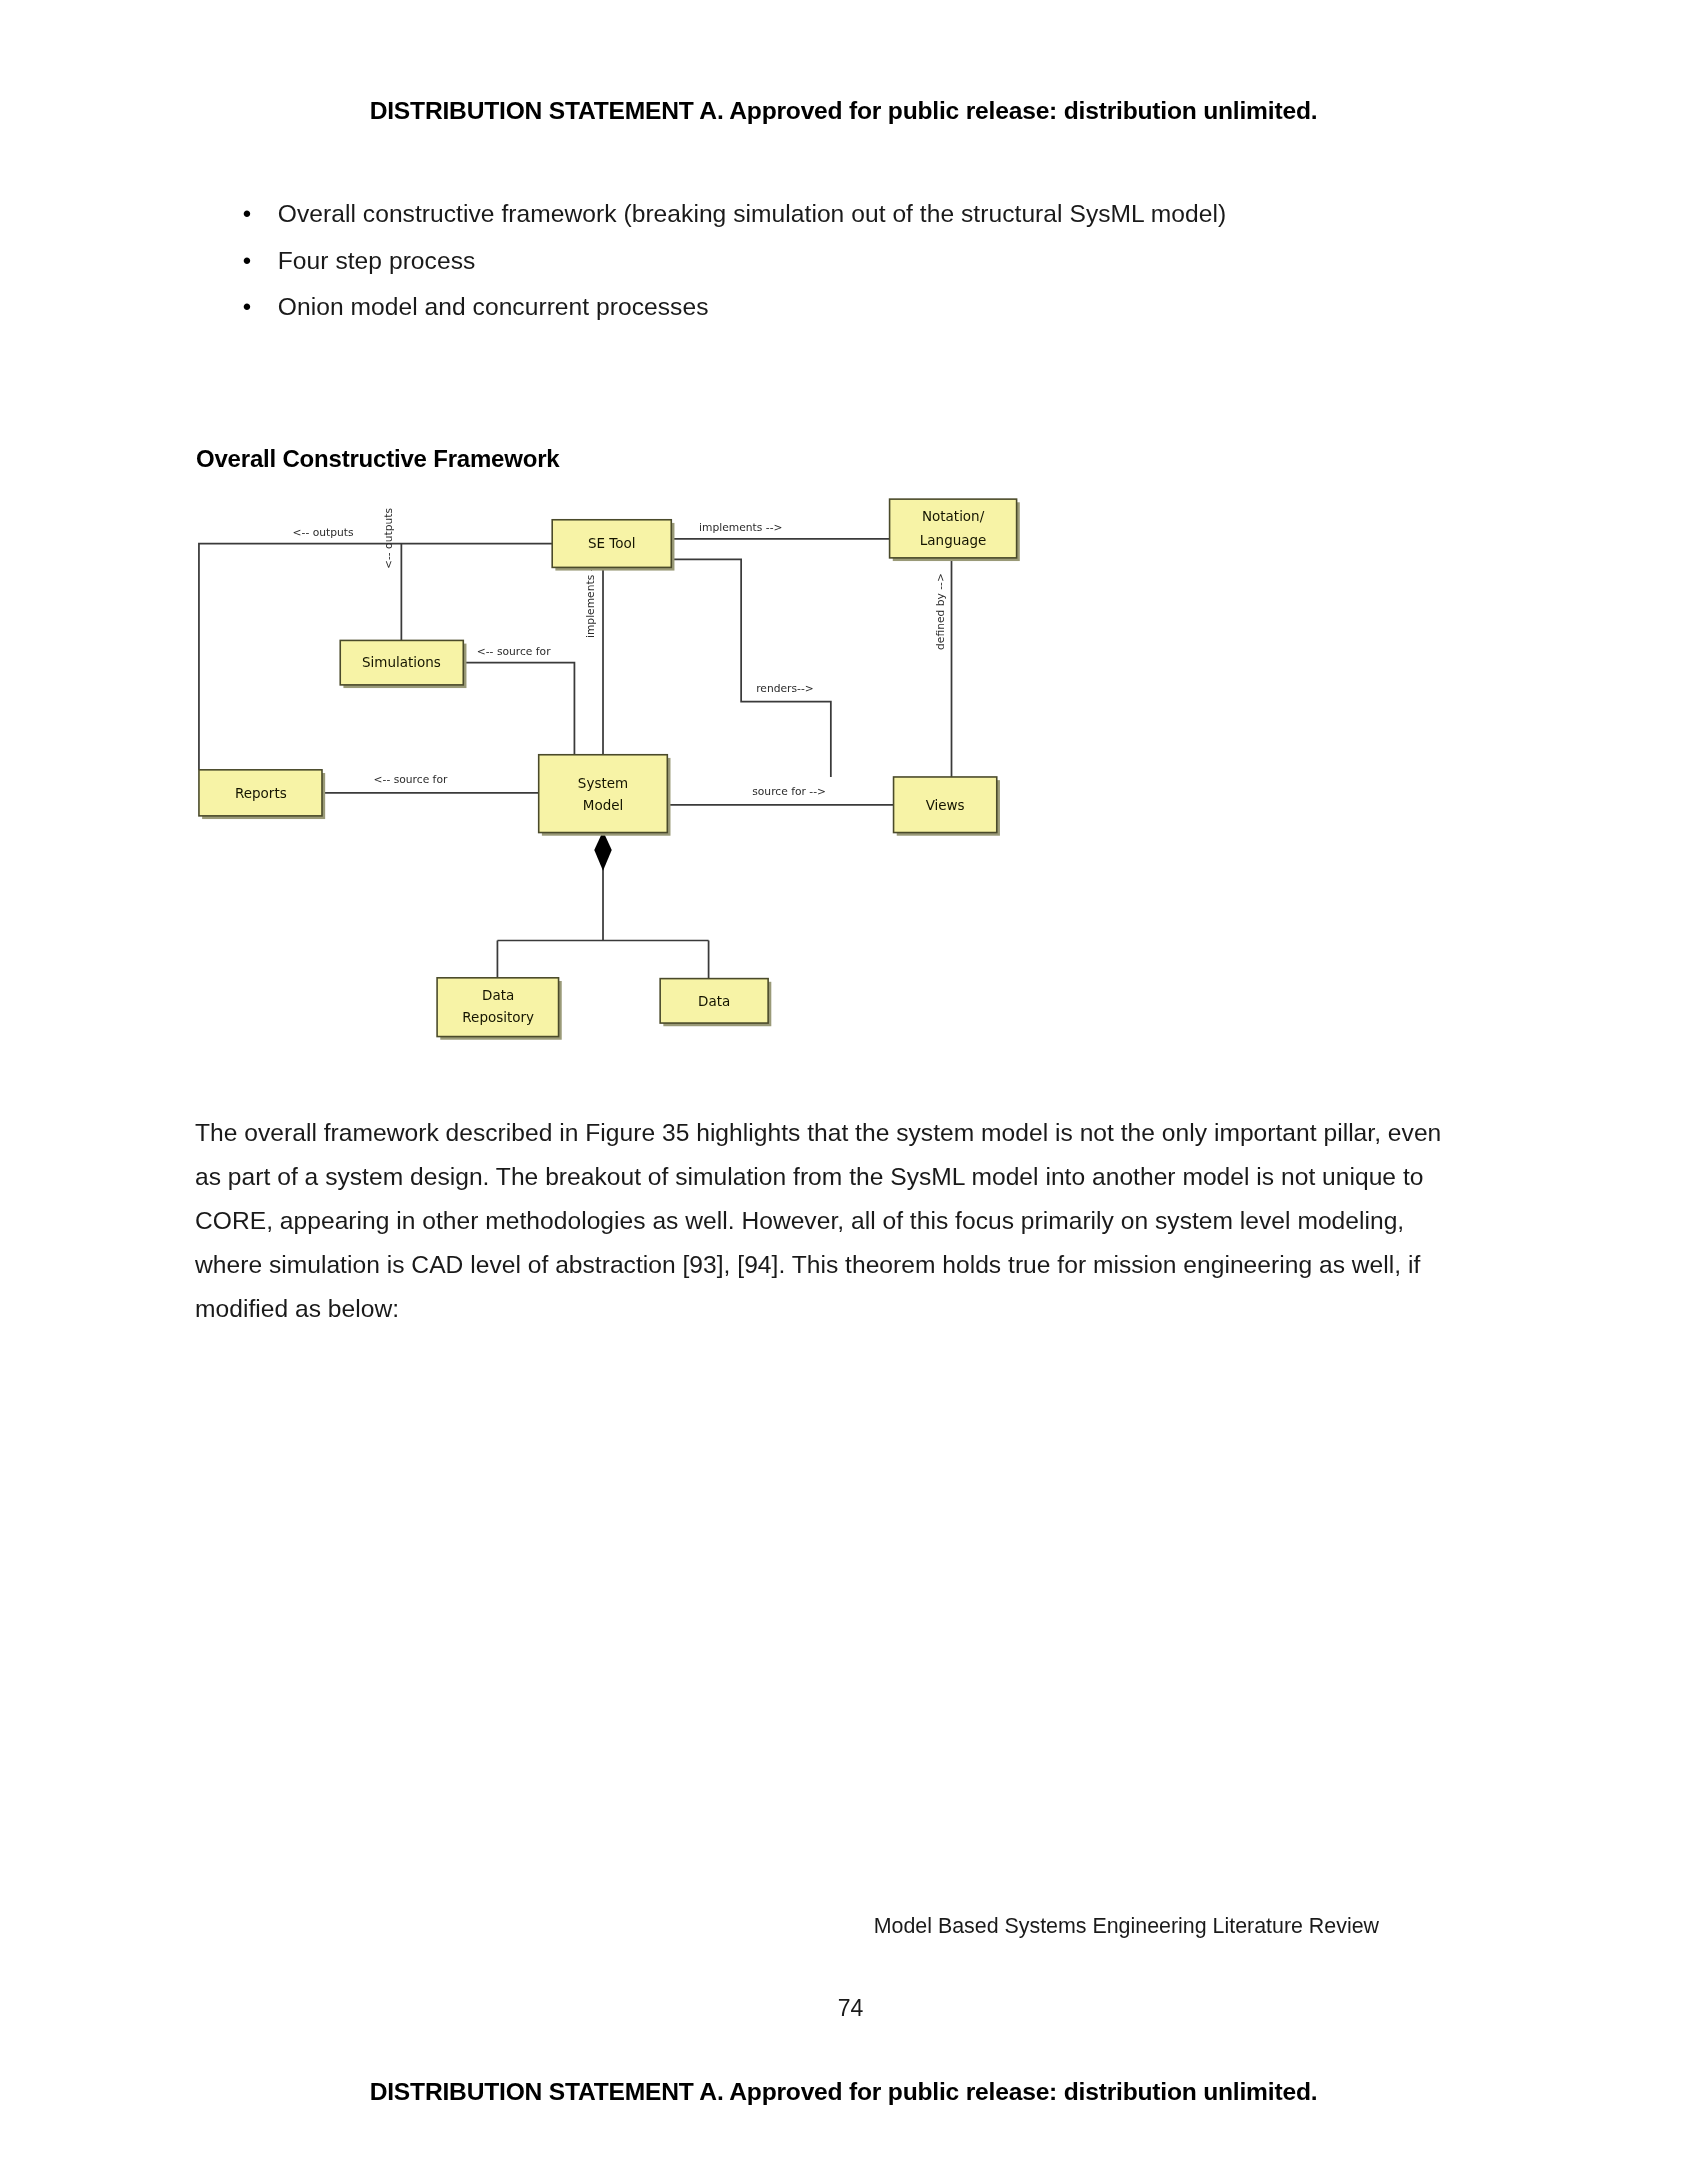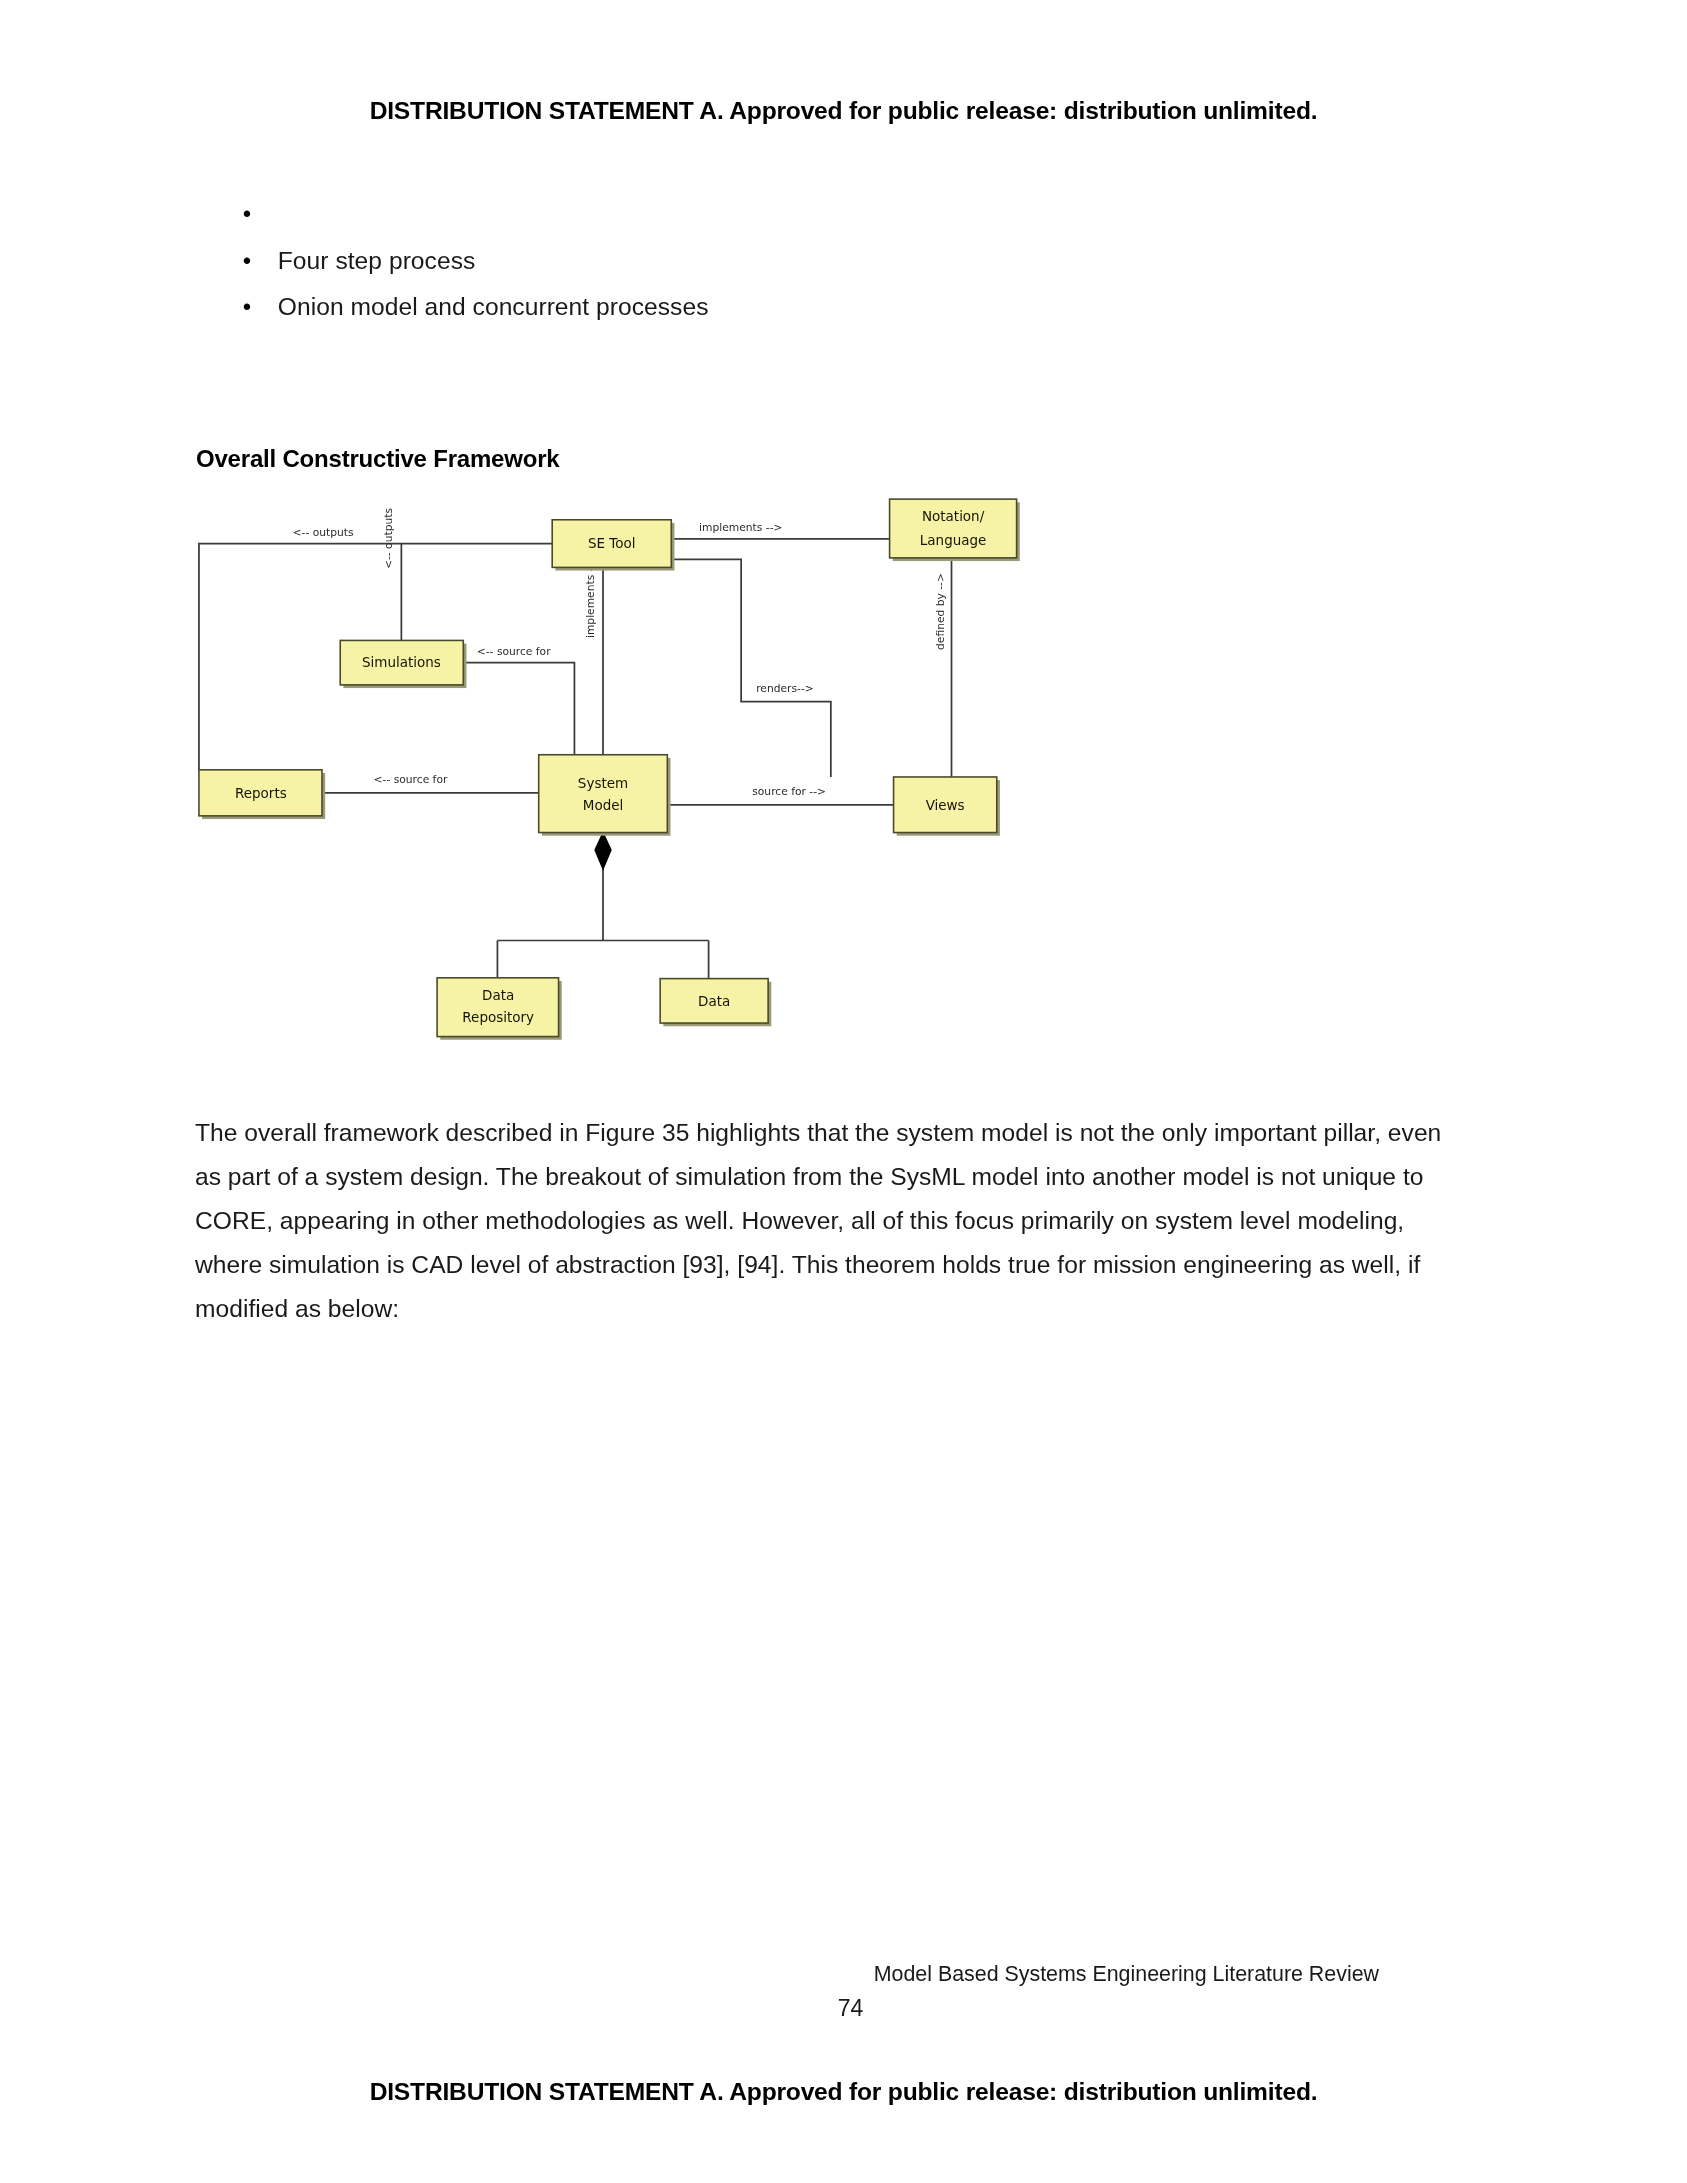--- a/index.html
+++ b/index.html
@@ -140,21 +140,20 @@
 
   
   #footer-note {
     position: absolute;
     right: 181px;
     top: 1910px;
     text-align: center;
     font-size: 21.4px;
     line-height: 33px;
     color: #1a1a1a;
-    margin-top: 48px;
   }
   #page-number {
     position: absolute;
     left: 0;
     width: 1687px;
     top: 1995px;
     text-align: center;
     font-size: 23px;
     color: #1a1a1a;
     margin-left: 7px;
@@ -163,20 +162,21 @@
 </head>
 <body>
 
 <div class="page">
 
   <div class="dist-statement" id="dist-top">DISTRIBUTION STATEMENT A. Approved for public release: distribution unlimited.</div>
 
   <div class="bullets">
     <div class="bullet-row">
       <span class="bullet-dot">•</span>
+      <span class="bullet-text">Overall constructive framework  (breaking simulation out of the structural SysML model)</span>
     </div>
     <div class="bullet-row">
       <span class="bullet-dot">•</span>
       <span class="bullet-text">Four step process</span>
     </div>
     <div class="bullet-row">
       <span class="bullet-dot">•</span>
       <span class="bullet-text">Onion model and concurrent processes</span>
     </div>
   </div>

